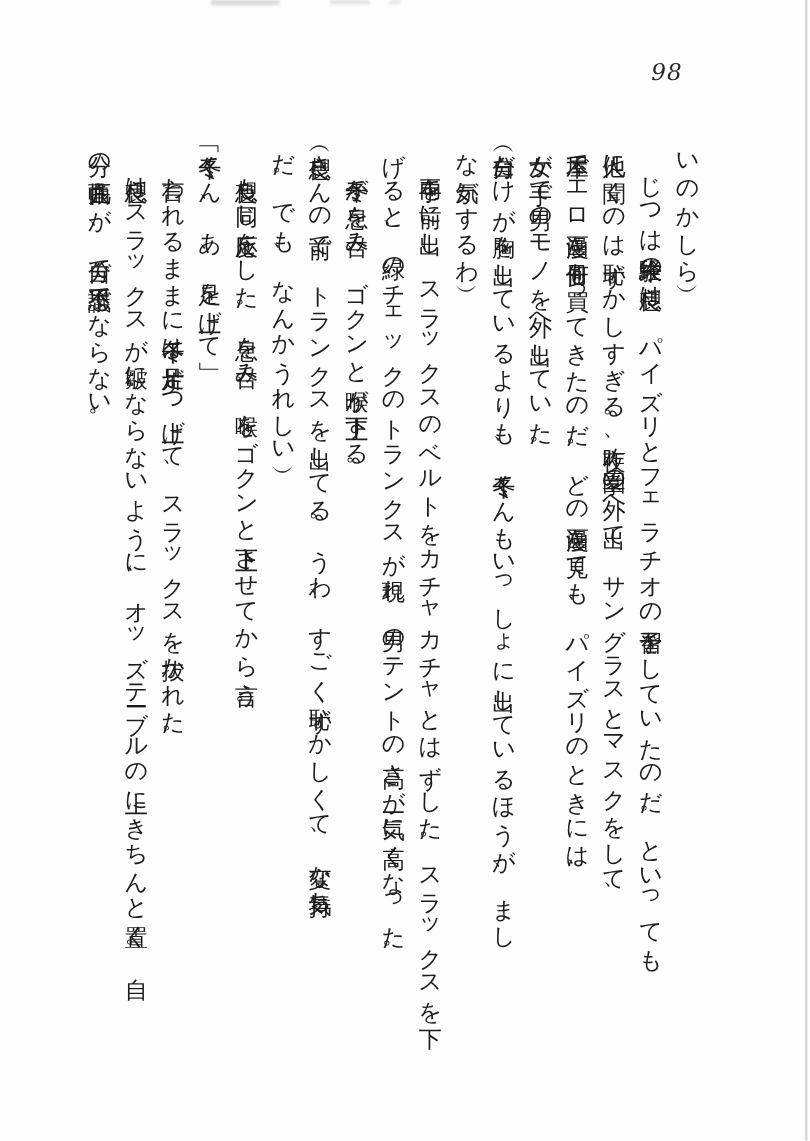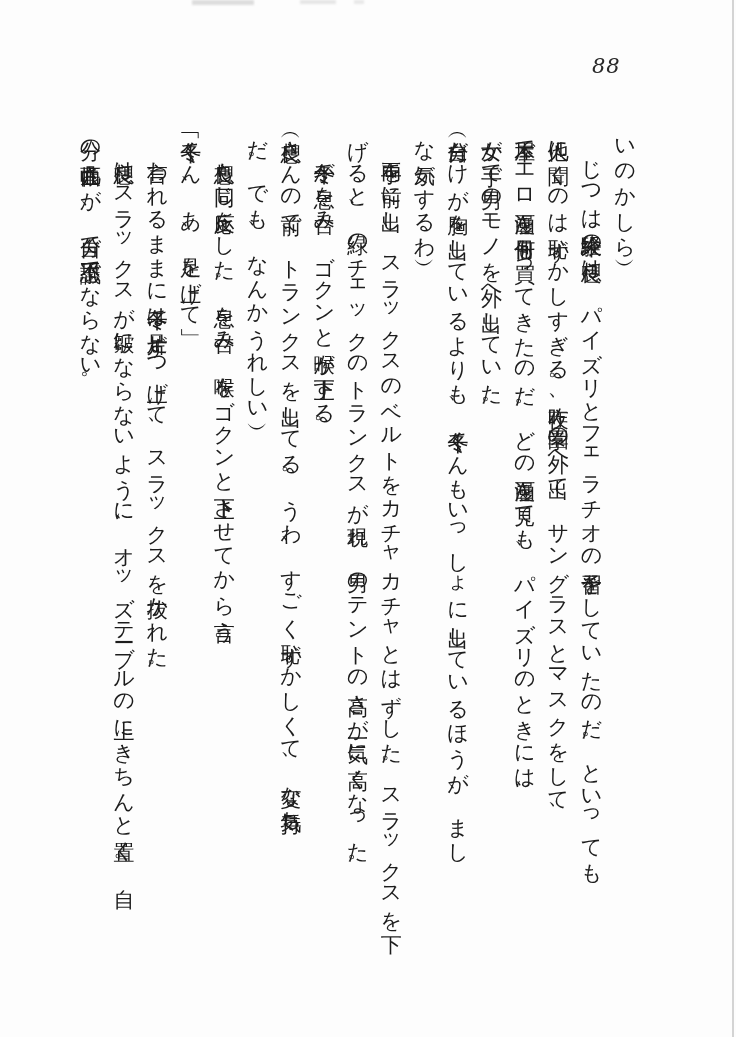--- a/index.html
+++ b/index.html
@@ -66,21 +66,21 @@
 </head>
 <body>
 
 <div class="page">
 
   <div class="smudge s1"></div>
   <div class="smudge s2"></div>
   <div class="smudge s3"></div>
   <div class="edge-line"></div>
 
-  <div class="page-number">88</div>
+  <div class="page-number">98</div>
 
   <div class="text-block">
     <div class="text-line">いのかしら）</div>
     <div class="text-line">　じつは未経験の想良は、パイズリとフェラチオの予習をしていたのだ。といっても</div>
     <div class="text-line">他人に聞くのは恥ずかしすぎる。昨夜、学園の外へ出て、サングラスとマスクをして、</div>
     <div class="text-line">本屋でエロ漫画を何冊も買ってきたのだ。どの漫画を見ても、パイズリのときには、</div>
     <div class="text-line">女が手で男のモノを外へ出していた。</div>
     <div class="text-line">（自分だけが胸を出しているよりも、千冬くんもいっしょに出しているほうが、まし</div>
     <div class="text-line">な気がするわ）</div>
     <div class="text-line">　両手を前に出し、スラックスのベルトをカチャカチャとはずした。スラックスを下</div>

